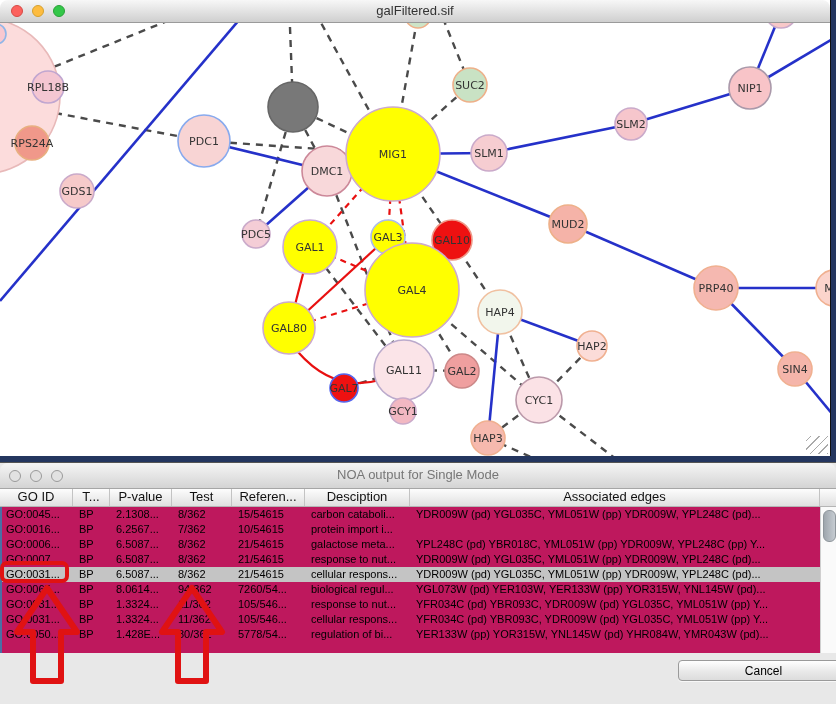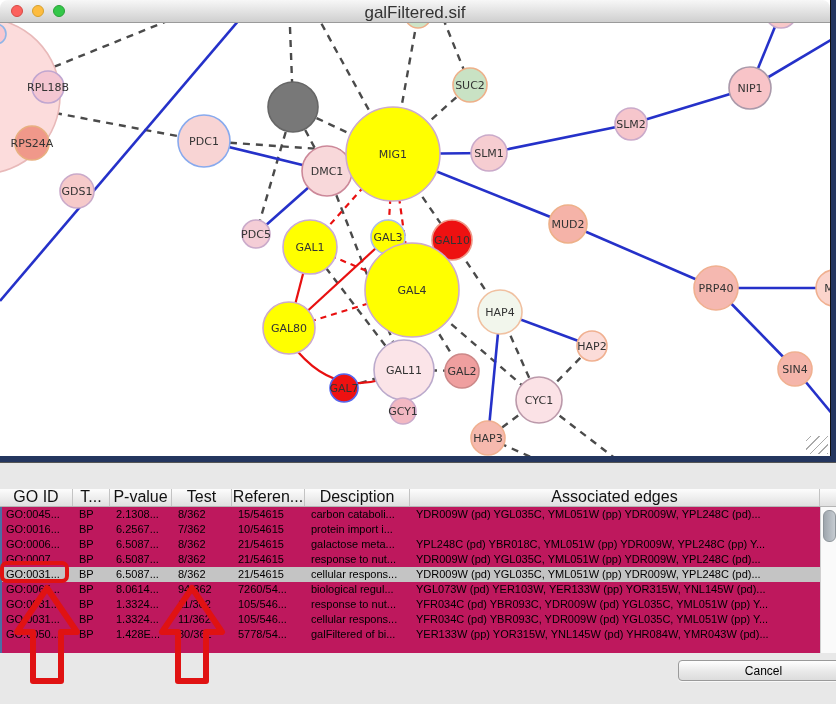--- a/index.html
+++ b/index.html
@@ -5,21 +5,21 @@
   html,body{margin:0;padding:0;width:836px;height:704px;overflow:hidden;
     font-family:"Liberation Sans",sans-serif;background:#24365f;}
   .desktop{position:absolute;inset:0;}
   .win{position:absolute;background:#fff;}
   
   .top-win{left:0;top:0;width:830px;height:456px;border-right:1px solid #111;}
   .titlebar{position:absolute;left:0;top:0;right:0;height:22px;
     background:linear-gradient(#f7f7f7,#cfcfcf);
     border-bottom:1px solid #9a9a9a;border-radius:8px 8px 0 0;}
   .titlebar .title{position:absolute;left:0;right:0;top:3px;text-align:center;
-    font-size:17px;color:#333;}
+    font-size:13px;color:#333;}
   .lights{position:absolute;left:11px;top:5px;display:flex;gap:9px;}
   .light{width:12px;height:12px;border-radius:50%;display:inline-block;box-sizing:border-box;}
   .l-red{background:#fc615d;border:1px solid #d64a45;}
   .l-yellow{background:#fdbc40;border:1px solid #d6a12e;}
   .l-green{background:#34c749;border:1px solid #2aa238;}
   .l-off{background:#e2e2e2;border:1px solid #9a9a9a;}
   .canvas{position:absolute;left:0;top:23px;width:830px;height:433px;background:#fff;}
   #net-svg{position:absolute;left:0;top:0;}
   .e-dash{stroke:#4a4a4a;stroke-width:2.4;stroke-dasharray:7 6;fill:none;}
   .e-blue{stroke:#2531c9;stroke-width:2.6;fill:none;}
@@ -32,21 +32,21 @@
   .bot-win{left:0;top:462px;width:836px;height:242px;background:#e8e8e8;border-top:1px solid #555;}
   .bot-title{position:absolute;left:0;top:0;right:0;height:25px;
     background:linear-gradient(#f5f5f5,#d4d4d4);border-bottom:1px solid #a6a6a6;
     border-radius:8px 8px 0 0;}
   .bot-title .title{position:absolute;left:0;right:0;top:4px;text-align:center;
     font-size:13px;color:#777;}
   .bot-title .lights{top:7px;left:9px;gap:9px;}
   .thead{position:absolute;left:0;top:26px;right:0;height:17px;
     background:linear-gradient(#fdfdfd,#e0e0e0);
     border-bottom:1px solid #b5b5b5;display:flex;}
-  .th{box-sizing:border-box;height:17px;line-height:16px;font-size:16px;color:#111;
+  .th{box-sizing:border-box;height:17px;line-height:16px;font-size:13px;color:#111;
     text-align:center;border-right:1px solid #c3c3c3;overflow:hidden;white-space:nowrap;flex:none;}
   .tbody{position:absolute;left:0;top:44px;right:0;height:146px;background:#be185d;
     border-left:2px solid #4a6fa5;box-sizing:border-box;}
   .tr{display:flex;height:15px;}
   .tr.sel{background:#c4c4c4;}
   .td{box-sizing:border-box;flex:none;font-size:11px;line-height:15px;color:#000;
     padding-left:4px;overflow:hidden;white-space:nowrap;}
   .scrollbar{position:absolute;right:0;top:44px;width:16px;height:146px;background:#fafafa;
     border-left:1px solid #cfcfcf;box-sizing:border-box;}
   .thumb{position:absolute;left:2px;top:3px;width:11px;height:30px;border-radius:6px;
@@ -189,20 +189,28 @@
           <circle cx="834" cy="265" r="18" fill="#fbd4cc" stroke="#f0b090" stroke-width="1.6"></circle>
           <text x="834" y="269" text-anchor="middle" class="net-label">MSI</text>
           <circle cx="795" cy="346" r="17" fill="#f5b5aa" stroke="#f0b090" stroke-width="1.6"></circle>
           <text x="795" y="350" text-anchor="middle" class="net-label">SIN4</text>
         </svg>
       <div class="grip"></div>
     </div>
   </div>
 
   <div class="win bot-win">
+    <div class="bot-title">
+      <div class="lights">
+        <span class="light l-off"></span>
+        <span class="light l-off"></span>
+        <span class="light l-off"></span>
+      </div>
+      <div class="title">NOA output for Single Mode</div>
+    </div>
     <div class="thead" id="thead">
         <div class="th" style="width: 73px;">GO ID</div>
         <div class="th" style="width: 37px;">T...</div>
         <div class="th" style="width: 62px;">P-value</div>
         <div class="th" style="width: 60px;">Test</div>
         <div class="th" style="width: 73px;">Referen...</div>
         <div class="th" style="width: 105px;">Desciption</div>
         <div class="th" style="width: 410px;">Associated edges</div>
       </div>
     <div class="tbody" id="tbody">
@@ -276,21 +284,21 @@
           <div class="td" style="width: 73px;">105/546...</div>
           <div class="td" style="width: 105px;">cellular respons...</div>
           <div class="td" style="width: 410px;">YFR034C (pd) YBR093C, YDR009W (pd) YGL035C, YML051W (pp) Y...</div>
         </div>
         <div class="tr">
           <div class="td" style="width: 73px;">GO:0050...</div>
           <div class="td" style="width: 37px;">BP</div>
           <div class="td" style="width: 62px;">1.428E...</div>
           <div class="td" style="width: 60px;">80/362</div>
           <div class="td" style="width: 73px;">5778/54...</div>
-          <div class="td" style="width: 105px;">galFiltered of bi...</div>
+          <div class="td" style="width: 105px;">regulation of bi...</div>
           <div class="td" style="width: 410px;">YER133W (pp) YOR315W, YNL145W (pd) YHR084W, YMR043W (pd)...</div>
         </div>
       </div>
     <div class="scrollbar">
       <div class="thumb"></div>
     </div>
     <div class="btnbar">
       <button class="mac-btn" id="cancel-btn">Cancel</button>
     </div>
   </div>

